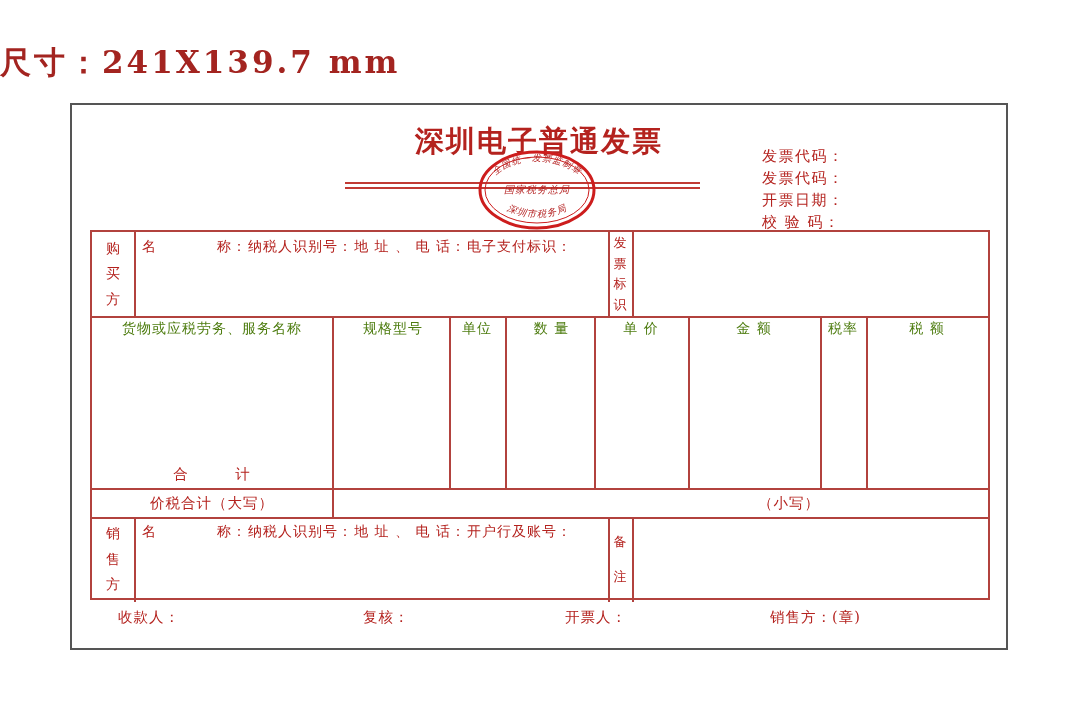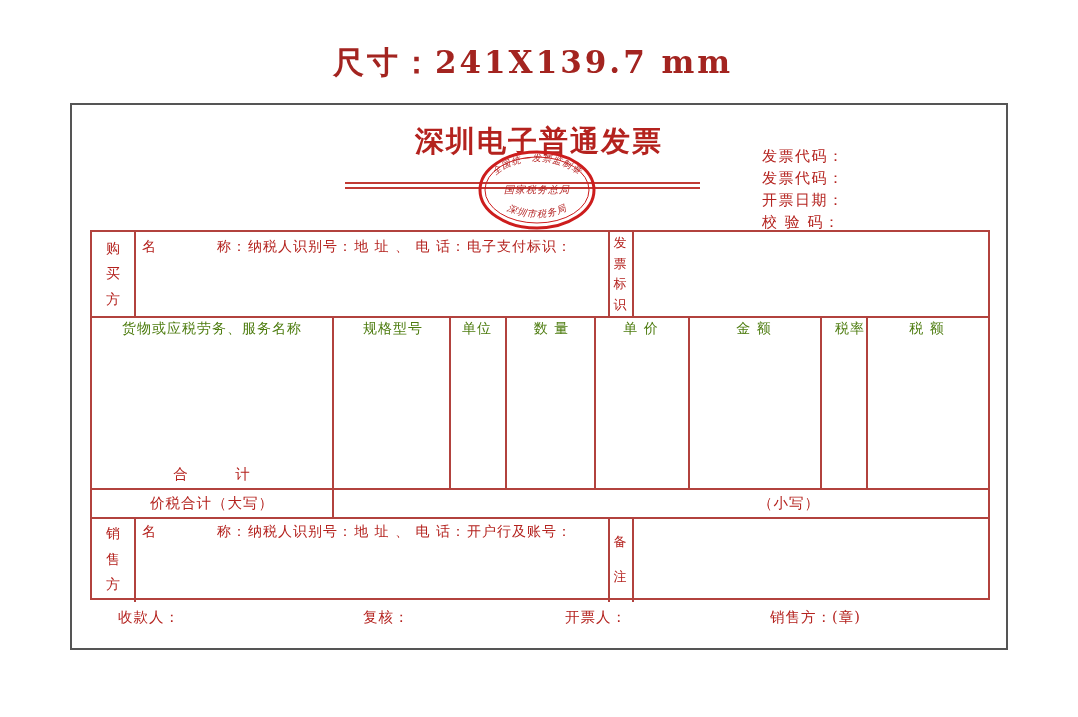--- a/index.html
+++ b/index.html
@@ -2,21 +2,21 @@
 <html><head>
 <meta charset="utf-8">
 <style>
   html,body { margin:0; padding:0; background:#ffffff; }
   .page {
     position:relative; width:1078px; height:717px; background:#ffffff;
     font-family:"DejaVu Serif", serif; overflow:hidden;
   }
   
   .size-label {
-    position:absolute; top:42px; left:0; right:12px; text-align:center;
+    position:absolute; top:42px; left:0; right:12px; 
     font-size:31px; font-weight:bold; letter-spacing:3px; color:#a32420;
   }
   
   .frame {
     position:absolute; left:70px; top:103px; width:934px; height:543px;
     border:2px solid #555555;
   }
   
   .main-title {
     position:absolute; top:122px; left:0; right:0; text-align:center;
@@ -131,21 +131,21 @@
       <span>标</span>
       <span>识</span>
     </div>
 
     <div class="col-head" style="left:0; width:240px;">货物或应税劳务、服务名称</div>
     <div class="col-head" style="left:240px; width:122px;">规格型号</div>
     <div class="col-head" style="left:357px; width:56px;">单位</div>
     <div class="col-head" style="left:407px; width:105px;">数  量</div>
     <div class="col-head" style="left:502px; width:94px;">单  价</div>
     <div class="col-head" style="left:596px; width:132px;">金  额</div>
-    <div class="col-head" style="left:728px; width:46px;margin-left:7px;">税率</div>
+    <div class="col-head" style="left:728px; width:46px;">税率</div>
     <div class="col-head" style="left:774px; width:122px;">税  额</div>
 
     <div class="center-text" style="left:0; width:240px; top:233px;">合　　　计</div>
 
     <div class="center-text" style="left:0; width:240px; top:262px;">价税合计（大写）</div>
     <div class="center-text" style="left:666px; top:262px;">（小写）</div>
 
     <div class="vcell" style="left:0; top:285px; width:42px; height:85px;">
       <span>销</span>
       <span>售</span>

